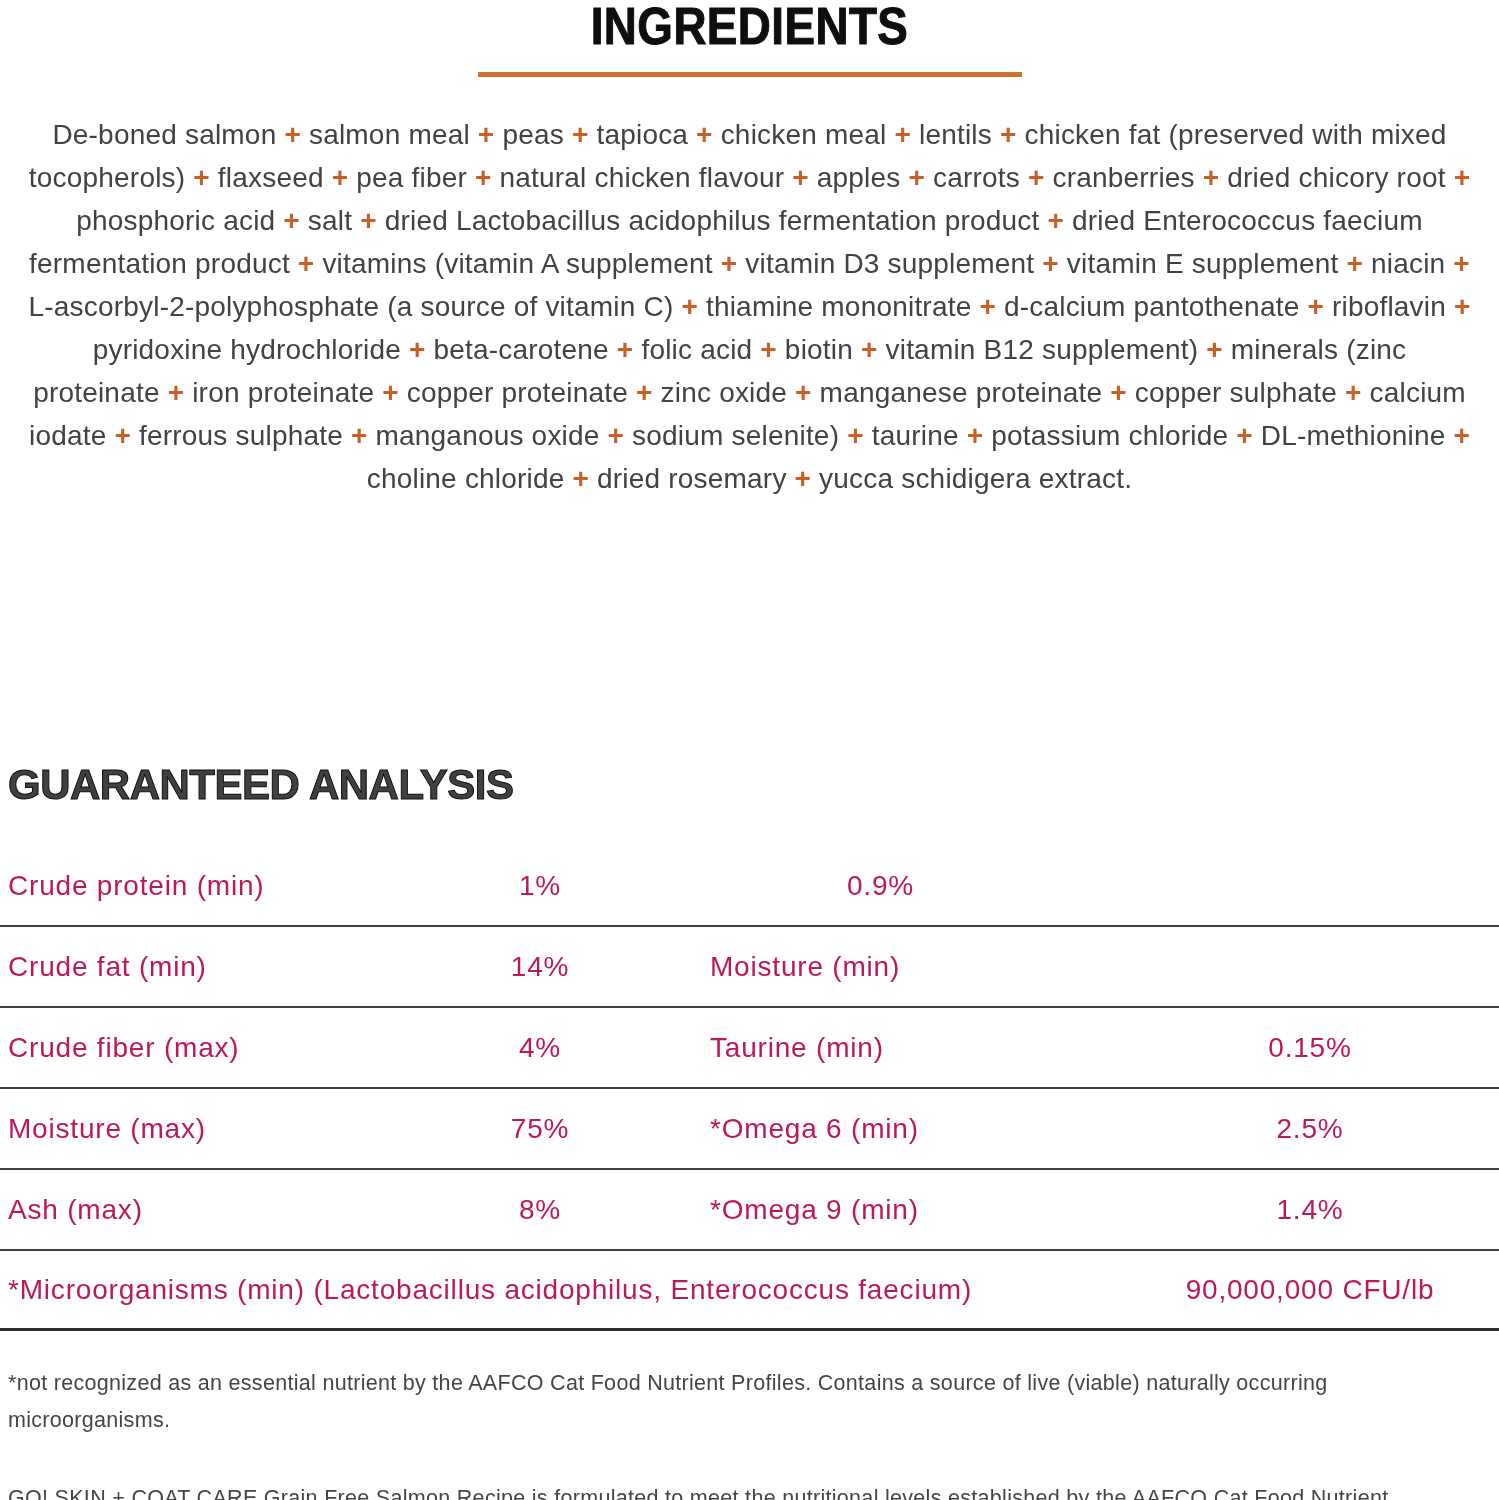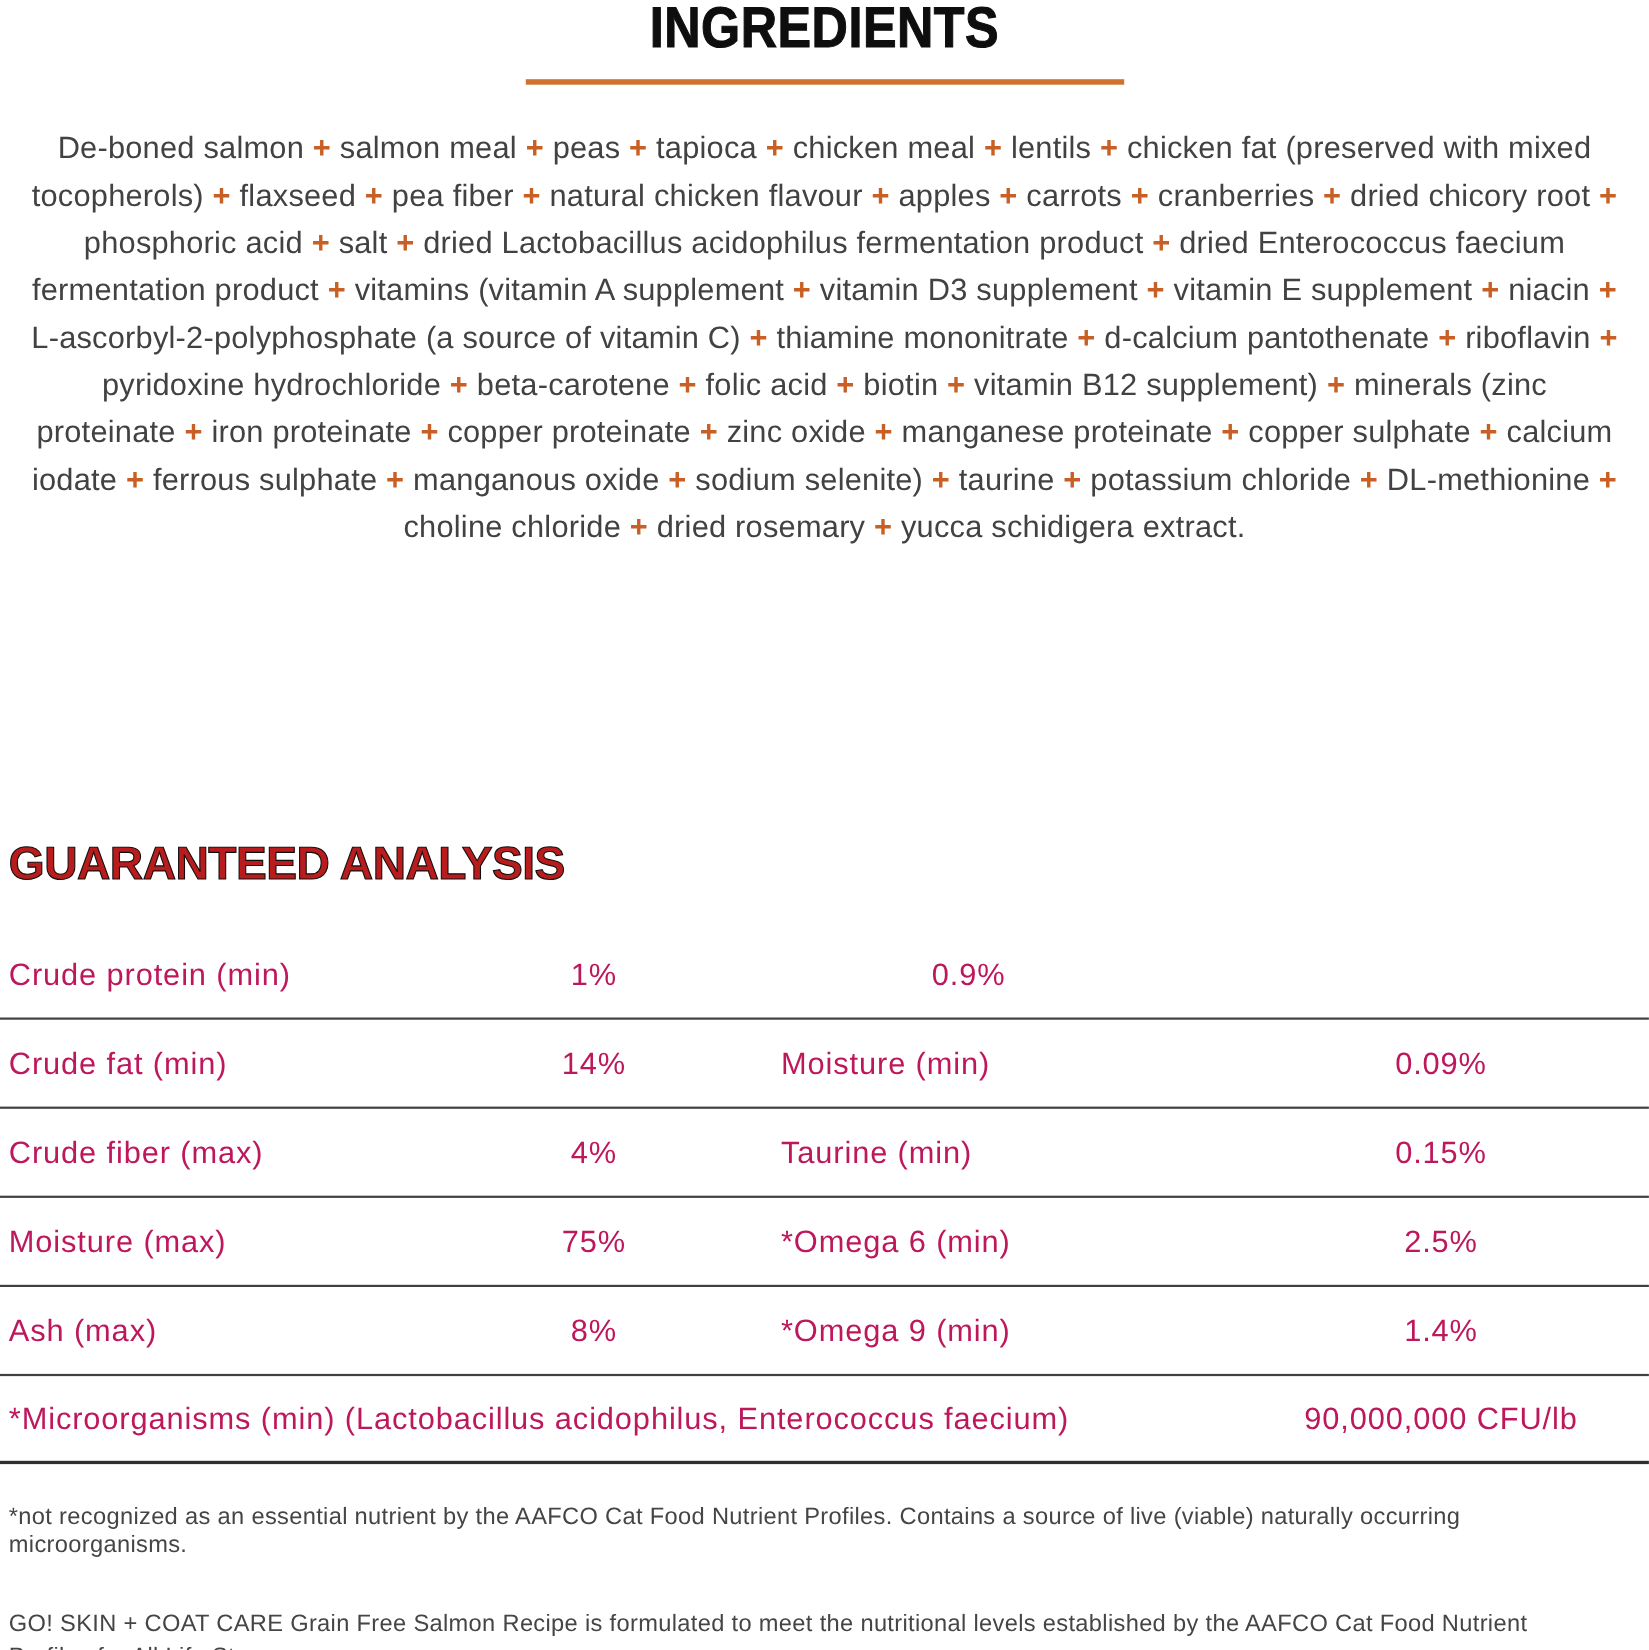--- a/index.html
+++ b/index.html
@@ -43,21 +43,21 @@
     font-weight: 400;
   }
   .plus { font-weight: 700; }
 
   
   .analysis-title {
     margin: 262px 0 0 0;
     padding-left: 8px;
     font-size: 42px; line-height: 46px;
     font-weight: 700;
-    color: #b91c1c;
+    color: #404040;
     letter-spacing: -0.5px;
     -webkit-text-stroke: 1px #0e0e0e;
   }
 
   .analysis-table { margin-top: 38px; width: 1499px; }
   .g-row {
     display: grid;
     grid-template-columns: 440px 200px 481px 378px;
     align-items: center;
     height: 81px;
@@ -80,21 +80,21 @@
     border-bottom: 3px solid #2f2f2f;
   }
   .micro-row .label { padding-left: 8px; }
   .micro-row .value { text-align: center; }
 
   
   .aafco-note {
     margin: 34px 0 0 0;
     padding: 0 8px;
     font-size: 21.5px;
-    line-height: 26px;
+    line-height: 37px;
     color: #454545;
     letter-spacing: 0.3px;
   }
   .formulation-note {
     margin: 44px 0 0 0;
     padding: 0 8px;
     max-width: 1465px;
     font-size: 21.5px;
     line-height: 30px;
     color: #454545;
@@ -120,21 +120,20 @@
       <div class="g-row">
         <div class="cell label left-label">Crude protein (min)</div>
         <div class="cell value">1%</div>
         <div class="cell value">0.9%</div>
       </div>
 
       <div class="g-row">
         <div class="cell label left-label">Crude fat (min)</div>
         <div class="cell value">14%</div>
         <div class="cell label right-label">Moisture (min)</div>
-        <div class="cell value">0.09%</div>
       </div>
 
       <div class="g-row">
         <div class="cell label left-label">Crude fiber (max)</div>
         <div class="cell value">4%</div>
         <div class="cell label right-label">Taurine (min)</div>
         <div class="cell value">0.15%</div>
       </div>
 
       <div class="g-row">

